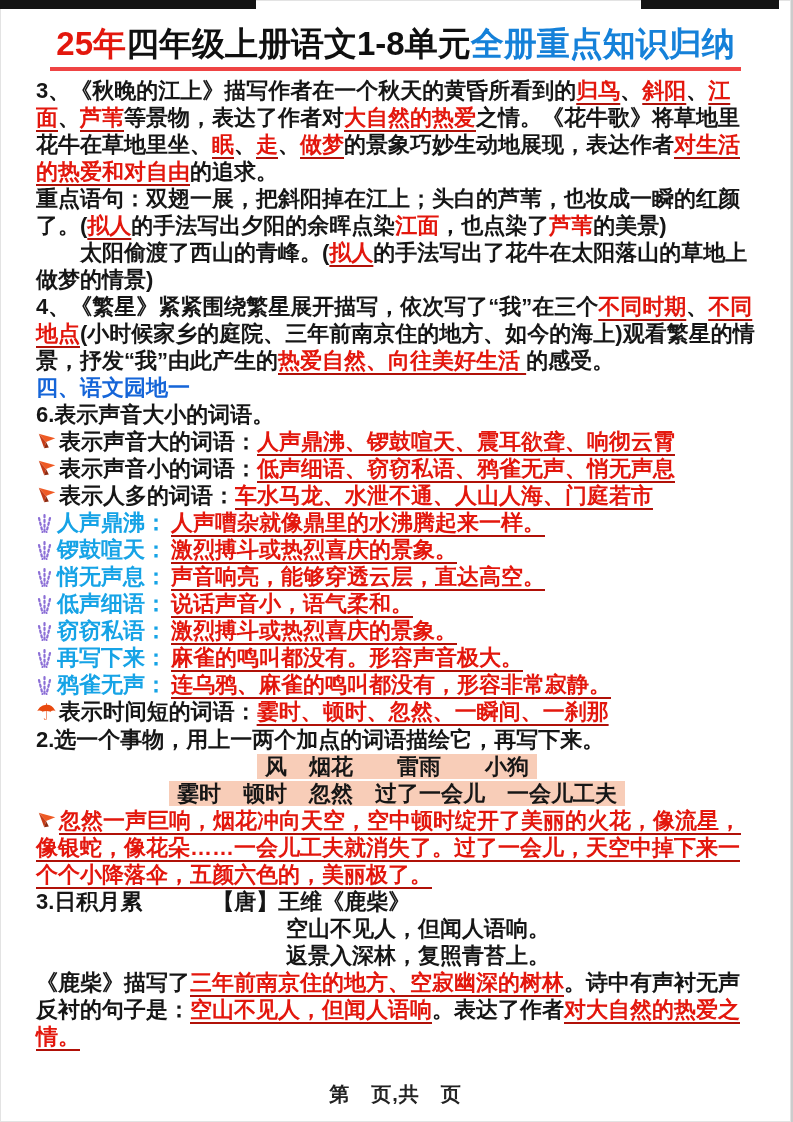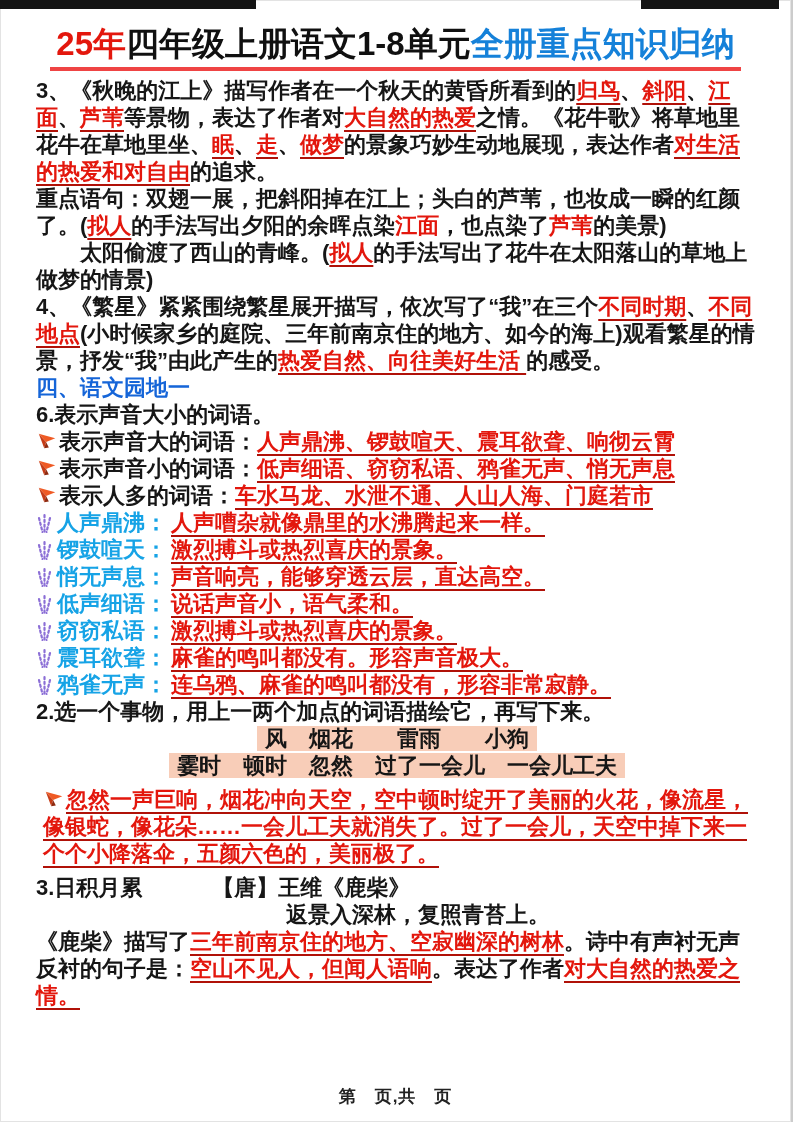--- a/index.html
+++ b/index.html
@@ -24,25 +24,25 @@
   .sg-r{color:#e3170d;}
   .sg-ru{color:#e3170d;text-decoration:underline;text-decoration-thickness:2px;text-underline-offset:5px;text-decoration-color:#b01108;text-align:center;}
   .heading-blue{color:#1565d8;}
   .icon-line{white-space:nowrap;}
   .plane{display:inline-block;width:22px;margin-right:1px;vertical-align:-3px;}
   .sprig{display:inline-block;width:17px;margin-right:4px;vertical-align:-4px;}
   .umbrella{color:#e8490f;font-size:23px;margin-right:2px;vertical-align:-1px;}
   .term{color:#16a3e6;margin-right:4px;margin-top:28px;}
   .center-line{text-align:center;}
   .hl{background:#f8cdb8;padding:0 8px;white-space:pre;}
-  .red-para{margin:7px;}
+  .red-para{margin:0;}
   .poem-head{display:flex;}
   .poem-title{margin-left:70px;}
   .poem-line{margin-left:250px;}
-  .footer{position:absolute;left:0;right:0;bottom:14px;text-align:center;font-size:17px;color:#222;letter-spacing:1px;}
+  .footer{position:absolute;left:0;right:0;bottom:14px;text-align:center;font-size:20px;color:#222;letter-spacing:1px;}
   svg{display:block;}
 </style>
 </head>
 <body>
 
 <div class="page">
   <div class="scan-bar left"></div>
   <div class="scan-bar right"></div>
 
   <h1 class="title">
@@ -128,32 +128,35 @@
             </g>
           </svg></span><span class="term">窃窃私语：</span><span class="sg-ru">激烈搏斗或热烈喜庆的景象。</span>
     </div>
     <div class="icon-line">
       <span class="sprig"><svg width="17" height="21" viewBox="0 0 17 21">
             <g stroke="#8b6ed6" stroke-width="2.2" stroke-linecap="round" stroke-dasharray="2.2 2.6" fill="none">
               <path d="M8.5 2 L8.5 19"></path>
               <path d="M3 5 L6.5 19"></path>
               <path d="M14 5 L10.5 19"></path>
             </g>
-          </svg></span><span class="term">震耳欲聋：</span><span class="sg-ru">麻雀的鸣叫都没有。形容声音极大。</span>
+          </svg></span><span class="term">再写下来：</span><span class="sg-ru">麻雀的鸣叫都没有。形容声音极大。</span>
     </div>
     <div class="icon-line">
       <span class="sprig"><svg width="17" height="21" viewBox="0 0 17 21">
             <g stroke="#8b6ed6" stroke-width="2.2" stroke-linecap="round" stroke-dasharray="2.2 2.6" fill="none">
               <path d="M8.5 2 L8.5 19"></path>
               <path d="M3 5 L6.5 19"></path>
               <path d="M14 5 L10.5 19"></path>
             </g>
           </svg></span><span class="term">鸦雀无声：</span><span class="sg-ru">连乌鸦、麻雀的鸣叫都没有，形容非常寂静。</span>
     </div>
 
+    <div class="icon-line">
+      <span class="umbrella">☂</span><span class="sg-k">表示时间短的词语：</span><span class="sg-ru">霎时、顿时、忽然、一瞬间、一刹那</span>
+    </div>
 
     <div class="para">2.选一个事物，用上一两个加点的词语描绘它，再写下来。</div>
 
     <div class="center-line">
       <span class="hl">风　烟花　　雷雨　　小狗</span>
     </div>
     <div class="center-line">
       <span class="hl">霎时　顿时　忽然　过了一会儿　一会儿工夫</span>
     </div>
 
@@ -162,20 +165,21 @@
             <polygon points="3,4 21,9 11,13" fill="#ef5a24"></polygon>
             <polygon points="3,4 11,13 9,20" fill="#c63c17"></polygon>
             <polygon points="11,13 14,19 9,20" fill="#8e2a10"></polygon>
           </svg></span><span class="sg-ru">忽然一声巨响，烟花冲向天空，空中顿时绽开了美丽的火花，像流星，像银蛇，像花朵……一会儿工夫就消失了。过了一会儿，天空中掉下来一个个小降落伞，五颜六色的，美丽极了。</span>
     </p>
 
     <div class="poem-head">
       <span class="sg-k">3.日积月累</span>
       <span class="poem-title sg-k">【唐】王维《鹿柴》</span>
     </div>
+    <div class="poem-line sg-k">空山不见人，但闻人语响。</div>
     <div class="poem-line sg-k">返景入深林，复照青苔上。</div>
 
     <p class="para"><span class="sg-k">《鹿柴》描写了</span><span class="sg-ru">三年前南京住的地方、空寂幽深的树林</span><span class="sg-k">。诗中有声衬无声反衬的句子是：</span><span class="sg-ru">空山不见人，但闻人语响</span><span class="sg-k">。表达了作者</span><span class="sg-ru">对大自然的热爱之情。 </span></p>
 
   </div>
 
   <div class="footer">第　页,共　页</div>
 </div>
 
 </body></html>

